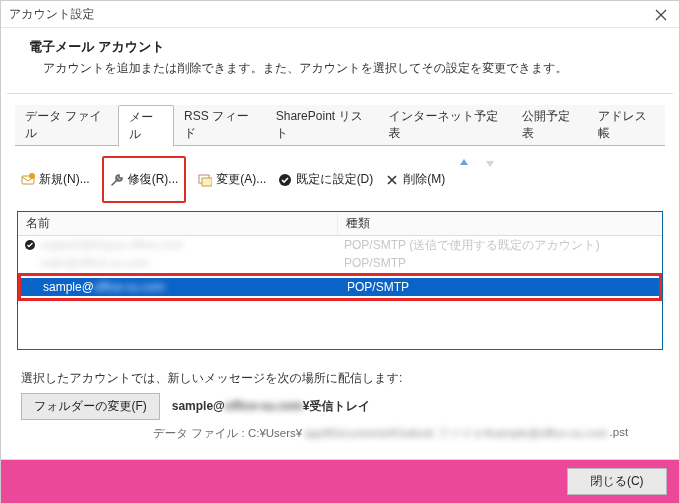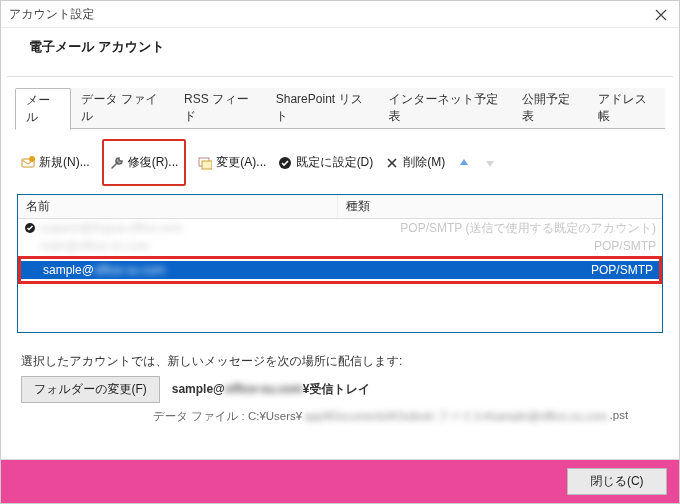--- a/index.html
+++ b/index.html
@@ -45,21 +45,21 @@
     border: 1px solid #bbb;
     border-bottom: 1px solid #fff;
     background:#fff;
     position: relative;
     top:1px;
     border-radius: 2px 2px 0 0;
   }
   .tabs .spacer { flex:1; border-bottom: 1px solid #bbb; }
   
   .toolbar {
-    display:flex; align-items:center; gap:12px;
+    display:flex; gap:12px;
     padding: 4px 8px 8px 10px;
   }
   .tbtn { display:flex; align-items:center; gap:4px; font-size:12px; color:#222; cursor:pointer; }
   .tbtn.repair {
     border: 2px solid #d93025;
     padding: 13px 6px;
     border-radius: 2px;
   }
   .ico { width:14px; height:14px; display:inline-flex; align-items:center; justify-content:center; }
   
@@ -75,21 +75,21 @@
     border-bottom: 1px solid #ddd;
     background:#fafafa;
     font-size: 12px;
     color:#333;
   }
   .col-name { width: 320px; padding: 3px 8px; border-right: 1px solid #eee;}
   .col-type { flex:1; padding: 3px 8px; }
   .list-body { flex:1; overflow:auto; position:relative;}
   .row { display:flex; align-items:center; font-size:12px; height:18px; }
   .row .c1 { width:320px; padding: 0 6px; display:flex; align-items:center; gap:4px;}
-  .row .c2 { flex:1; padding: 0 6px; text-align: right; }
+  .row .c2 { flex:1; padding: 0 6px; }
   .row.dim { color:#c7c7c7; }
   .row.sel {
     background:#0a63c7;
     color:#fff;
   }
   .red-box {
     border: 3px solid #e22828;
     padding: 2px 0;
     margin-top:1px;
   }
@@ -128,28 +128,29 @@
   <span>アカウント設定</span>
   <span class="close-x">
     <svg viewBox="0 0 12 12" width="12" height="12">
         <path d="M1 1 L11 11 M11 1 L1 11" stroke="#444" stroke-width="1.2" fill="none"></path>
       </svg>
   </span>
 </div>
 
 <div class="header-block">
   <div class="h1">電子メール アカウント</div>
+  <div class="desc">アカウントを追加または削除できます。また、アカウントを選択してその設定を変更できます。</div>
 </div>
 
 <hr class="rule">
 
 <div class="content">
   <div class="tabs">
+    <div class="tab">データ ファイル</div>
     <div class="tab active">メール</div>
-    <div class="tab">データ ファイル</div>
     <div class="tab">RSS フィード</div>
     <div class="tab">SharePoint リスト</div>
     <div class="tab">インターネット予定表</div>
     <div class="tab">公開予定表</div>
     <div class="tab">アドレス帳</div>
     <div class="spacer"></div>
   </div>
 
   <div class="toolbar">
     <span class="tbtn">

